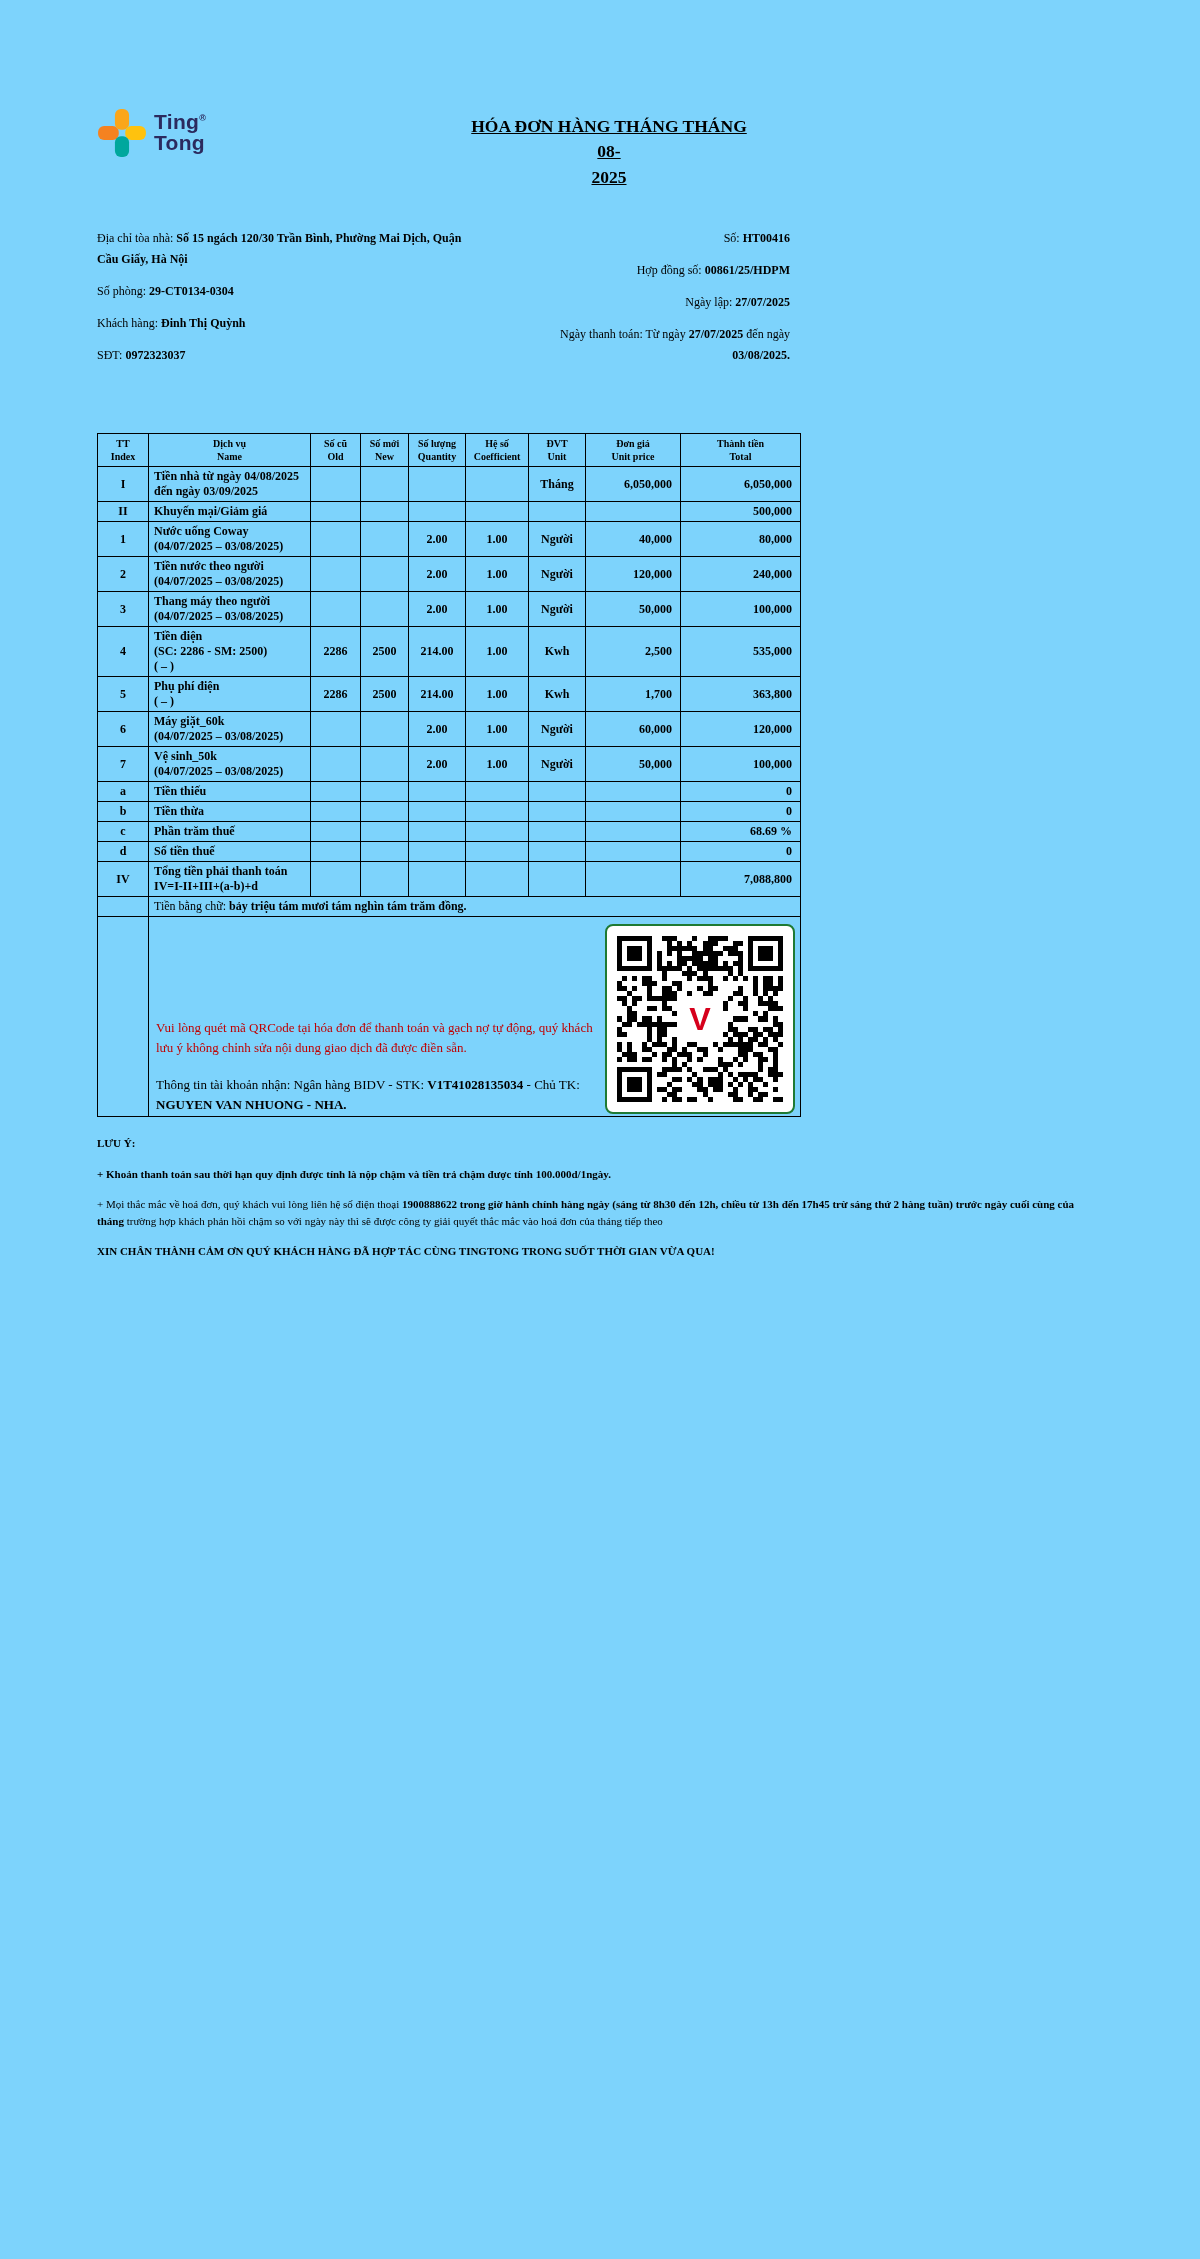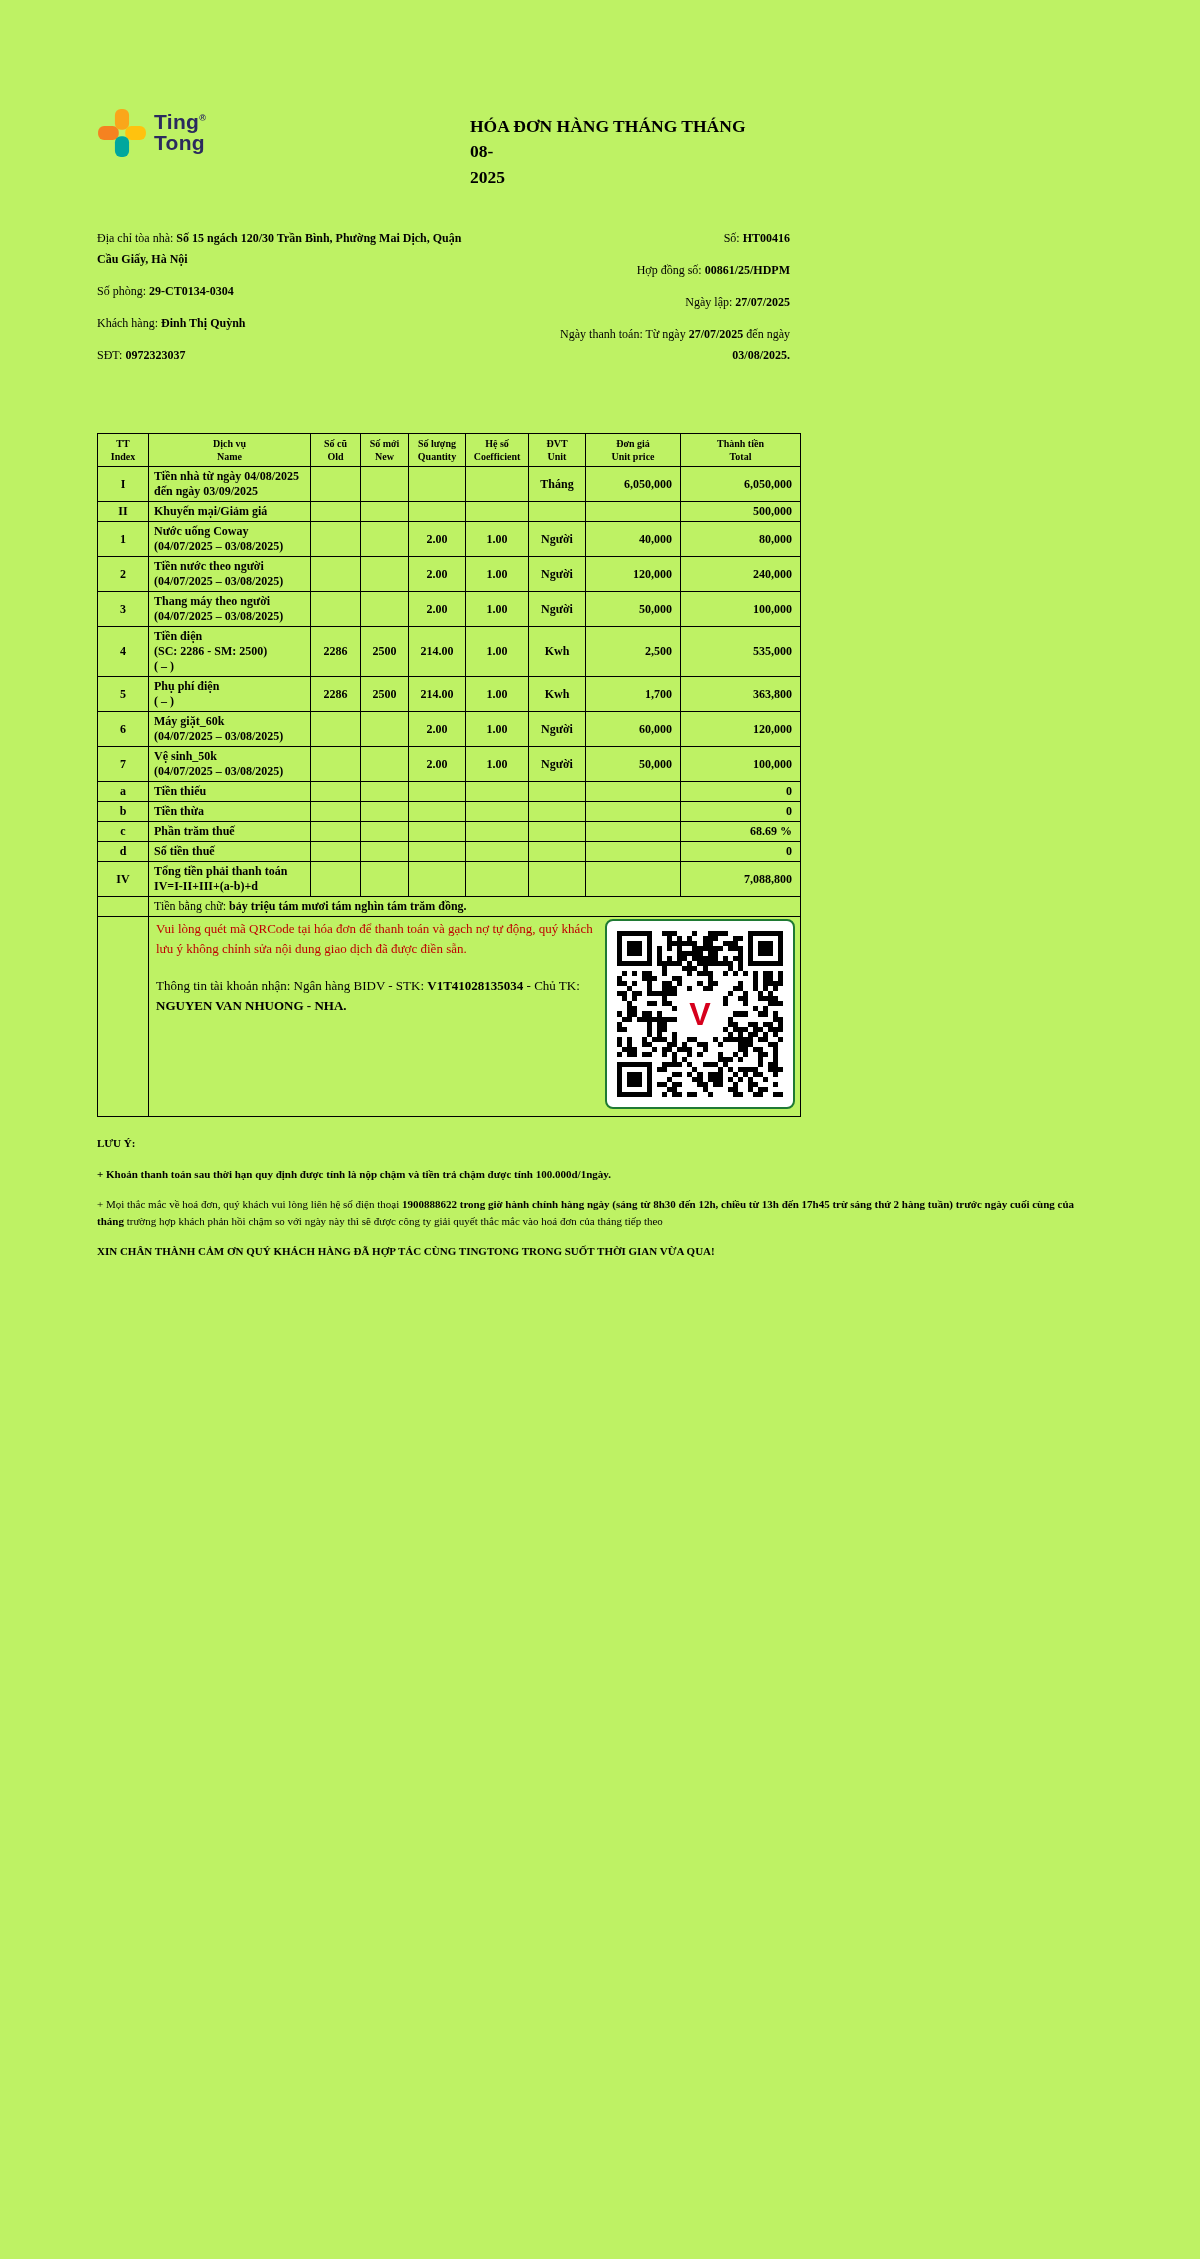--- a/index.html
+++ b/index.html
@@ -3,36 +3,36 @@
 <meta charset="utf-8">
 <title>HÓA ĐƠN HÀNG THÁNG</title>
 <style>
   * { margin:0; padding:0; box-sizing:border-box; }
   html,body { background:#ffffff; }
   body {
     width:1200px; height:2259px;
     font-family:"Liberation Serif", serif;
     color:#000;
   }
-  .page { position:relative; width:1200px; height:2259px; background:#bef264; overflow:hidden; }
+  .page { position:relative; width:1200px; height:2259px; background:#7dd3fc; overflow:hidden; }
   .content { position:absolute; left:97px; top:0; width:1006px; }
 
   
   .hdr { width:703px; margin-top:108px; display:flex; justify-content:space-between; align-items:flex-start; }
   .brand { display:flex; align-items:center; gap:7px; }
   .brand-icon { width:50px; height:50px; }
   .brand-text {
     font-family:"Liberation Sans", sans-serif;
     font-weight:bold; color:var(--logo-navy,#2B2A5E);
     font-size:21px; line-height:0.98; letter-spacing:0.3px;
   }
   .reg { font-size:9px; vertical-align:super; }
   .title {
     width:330px; padding-right:52px; margin-top:6px;
-    text-align:left; font-weight:bold; font-size:17.5px; line-height:1.45;
+    text-align:center; font-weight:bold; font-size:17.5px; line-height:1.45;text-decoration:underline;
   }
 
   
   .info { width:703px; margin-top:38px; display:flex; justify-content:space-between; font-size:12px; }
   .info-left { width:385px; }
   .info-right { width:300px; text-align:right; padding-right:10px; }
   .info-line { margin-bottom:11px; line-height:1.75; }
 
   
   table.inv {
@@ -43,21 +43,21 @@
   .inv th, .inv td { border:1px solid #000; }
   .inv th { padding:3px 1px; line-height:1.3; font-size:10px; white-space:nowrap; text-align:center; }
   .inv td { padding:2px 5px; line-height:1.25; vertical-align:middle; word-wrap:break-word; }
   .col-index { text-align:center; }
   .col-c { text-align:center; }
   .col-r { text-align:right; padding-right:8px !important; }
   .col-name { text-align:left; }
   .words-cell { font-weight:normal; padding:3px 7px; }
   .it { }
   .qr-cell { height:200px; padding:6px 8px; font-weight:normal; }
-  .qr-wrap { display:flex; align-items:flex-start; gap:2px; height:100%; }
+  .qr-wrap { display:flex; align-items:flex-end; gap:2px; height:100%; }
   .qr-text { flex:1; font-size:13px; line-height:1.5; padding:0 6px 0 2px; }
   .qr-red { color:var(--accent-red,#C00000); margin-bottom:18px; }
   .qr-frame {
     width:190px; height:190px; flex:0 0 auto;
     border:2px solid var(--qr-border-green,#1F7A33); border-radius:8px;
     background:#fff; display:flex; align-items:center; justify-content:center;
   }
 
   
   .notes { width:1006px; margin-top:18px; font-size:11px; line-height:1.5; }

